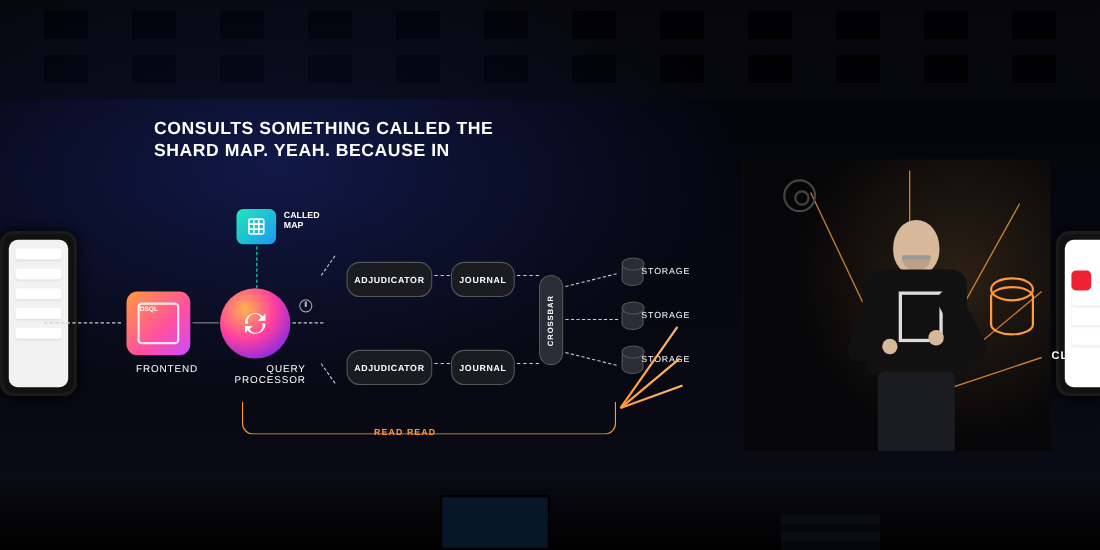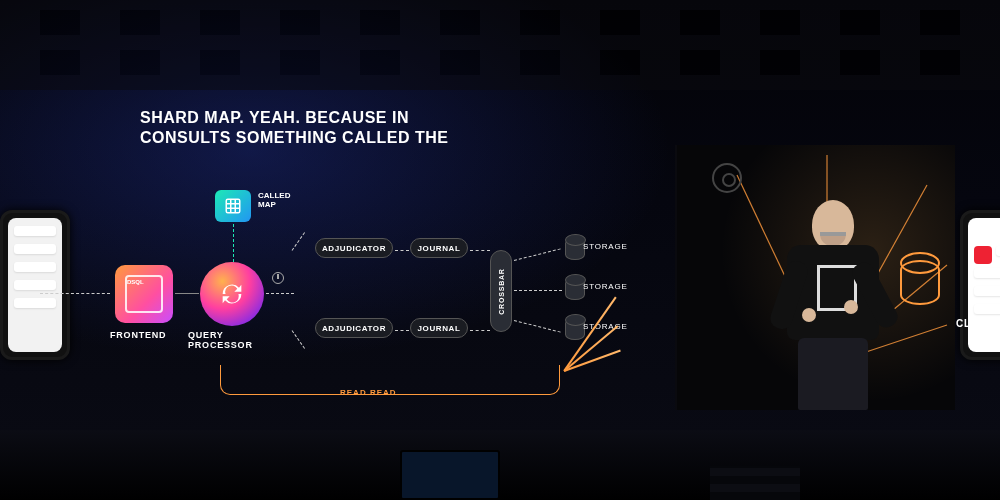--- a/index.html
+++ b/index.html
@@ -35,21 +35,21 @@
     overflow:hidden;
   }
   .phone .screen{position:absolute;inset:5px;border-radius:8px;background:#f2f2f2;}
   .phone .bar{position:absolute;left:6px;right:6px;height:10px;border-radius:3px;background:#fff;box-shadow:0 1px 2px rgba(0,0,0,.1);}
   .phone-left{left:0;top:210px;}
   .phone-right{right:-30px;top:210px;}
   .phone-right .screen{background:#fff;}
   .phone-right .accent{position:absolute;left:6px;top:28px;width:18px;height:18px;border-radius:4px;background:#e23;}
   .phone-label{position:absolute;font-size:10px;font-weight:700;letter-spacing:1px;}
   
-  .node-label{font-size:9px;font-weight:700;letter-spacing:.8px;text-align:left;}
+  .node-label{font-size:9px;font-weight:400;letter-spacing:.8px;text-align:right;}
   .frontend-box{
     position:absolute;left:55px;top:95px;width:58px;height:58px;border-radius:10px;
     background:linear-gradient(135deg,#ff9a3d,#ff4fa1 60%,#c94dff);
     display:flex;align-items:center;justify-content:center;
   }
   .frontend-box::after{content:"";position:absolute;inset:10px;border:2px solid rgba(255,255,255,.85);border-radius:4px;}
   .frontend-lbl{position:absolute;left:50px;top:160px;width:70px;}
   .qp-circle{
     position:absolute;left:140px;top:92px;width:64px;height:64px;border-radius:50%;
     background:radial-gradient(circle at 35% 30%,#ffb24d,#ff3fa0 45%,#8a2be2 80%);
@@ -60,21 +60,21 @@
   .clock{position:absolute;left:212px;top:102px;width:12px;height:12px;border:1.5px solid #aaa;border-radius:50%;}
   .clock::after{content:"";position:absolute;left:4px;top:1px;width:1.5px;height:5px;background:#aaa;}
   .shard-box{
     position:absolute;left:155px;top:20px;width:36px;height:32px;border-radius:6px;
     background:linear-gradient(135deg,#1de9b6,#2196f3);
     display:flex;align-items:center;justify-content:center;
   }
   .shard-box svg{width:18px;height:18px;}
   .shard-lbl{position:absolute;left:198px;top:22px;font-size:8px;font-weight:700;line-height:1.1;}
   .pill{
-    position:absolute;height:20px;border:1.5px solid #555;border-radius:12px;
+    position:absolute;height:32px;border:1.5px solid #555;border-radius:12px;
     background:#1a1c22;display:flex;align-items:center;justify-content:center;
     font-size:8px;font-weight:700;letter-spacing:.6px;padding:0 10px;
   }
   .adj1{left:255px;top:68px;width:78px;}
   .adj2{left:255px;top:148px;width:78px;}
   .jr1{left:350px;top:68px;width:58px;}
   .jr2{left:350px;top:148px;width:58px;}
   .crossbar{
     position:absolute;left:430px;top:80px;width:22px;height:82px;border-radius:11px;
     background:#2a2d35;border:1.5px solid #555;
@@ -125,22 +125,22 @@
   .monitor{position:absolute;left:400px;bottom:0;width:100px;height:50px;background:#08162a;border:2px solid #000;border-radius:3px;}
   .stair{position:absolute;right:200px;bottom:0;width:90px;height:34px;background:repeating-linear-gradient(0deg,#06070b 0 8px,#0c0d13 8px 16px);}
 </style>
 </head>
 <body>
 
 <div class="stage">
   <div class="ceiling"></div>
 
   <div class="caption">
+    <div>CONSULTS SOMETHING CALLED THE</div>
     <div>SHARD MAP. YEAH. BECAUSE IN</div>
-    <div>CONSULTS SOMETHING CALLED THE</div>
   </div>
 
   <div class="phone phone-left">
     <div class="screen">
       <div class="bar" style="top:8px;"></div>
       <div class="bar" style="top:26px;"></div>
       <div class="bar" style="top:44px;"></div>
       <div class="bar" style="top:62px;"></div>
       <div class="bar" style="top:80px;"></div>
     </div>

